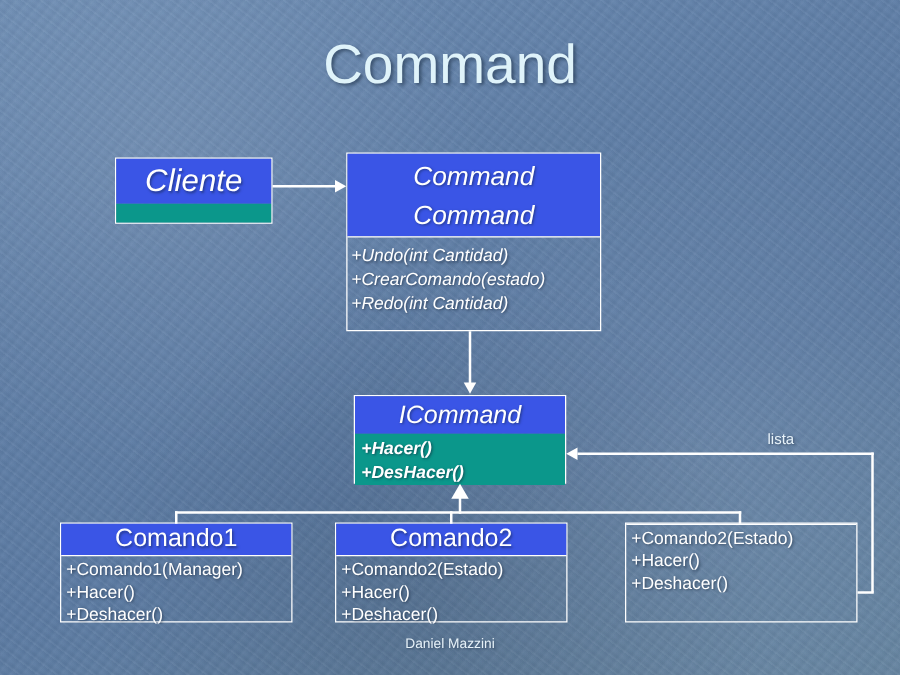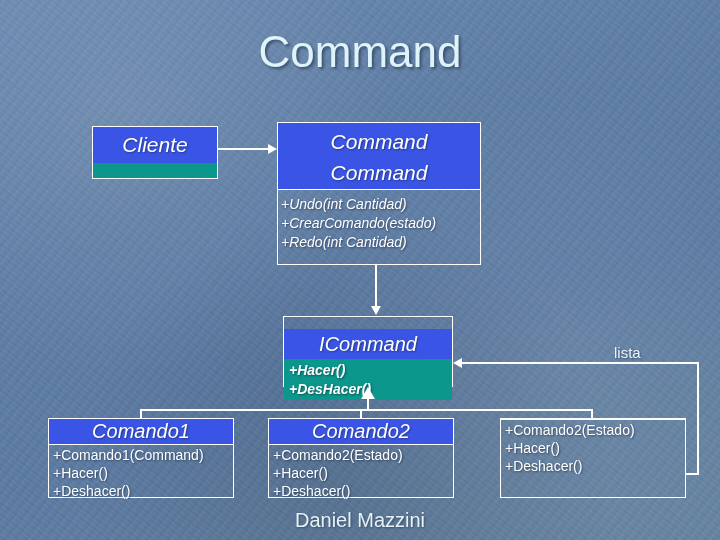--- a/index.html
+++ b/index.html
@@ -69,21 +69,21 @@
   .uml-body.teal   { background: #0b978b; }
   .uml-body.plain  { background: transparent; }
   .uml-body.sep    { border-top: 1px solid #ffffff; }
   .uml-body .row { white-space: nowrap; }
 
   
   #box-cliente { left: 92px; top: 126px; width: 126px; height: 53px; }
   #box-cliente .uml-head {
     height: 36px;
     line-height: 36px;
-    font-size: 21px;
+    font-size: 25px;
     font-style: italic;
   }
   #box-cliente .uml-body { height: 15px; }
 
   
   #box-manager { left: 277px; top: 122px; width: 204px; height: 143px; }
   #box-manager .uml-head {
     height: 66px;
     font-size: 21px;
     font-style: italic;
@@ -98,41 +98,39 @@
     font-style: italic;
   }
 
   
   #box-icommand { left: 283px; top: 316px; width: 170px; height: 71px; }
   #box-icommand .uml-head {
     height: 30px;
     line-height: 30px;
     font-size: 20px;
     font-style: italic;
-    margin-top: 12px;
   }
   #box-icommand .uml-body {
     height: 41px;
     padding: 2px 0 0 5px;
     font-size: 14px;
     font-style: italic;
     font-weight: bold;
     line-height: 19px;
   }
 
   
   #box-comando1 { left: 48px; top: 418px; width: 186px; height: 80px; }
   #box-comando2 { left: 268px; top: 418px; width: 186px; height: 80px; }
   #box-macro    { left: 500px; top: 418px; width: 186px; height: 80px; }
 
   .leaf .uml-head {
     height: 25px;
     line-height: 25px;
     font-size: 20px;
-    font-style: italic;
   }
   .leaf .uml-body {
     height: 55px;
     padding: 1px 0 0 4px;
     font-size: 14px;
     line-height: 18px;
   }
 
   
   .conn {
@@ -169,33 +167,33 @@
     border-left: 7px solid transparent;
     border-right: 7px solid transparent;
     border-bottom: 12px solid #ffffff;
   }
 
   
   #label-lista {
     position: absolute;
     left: 614px;
     top: 344px;
-    font-size: 15px;
+    font-size: 12px;
     color: #e9f4fb;
     white-space: nowrap;
     text-shadow: 1px 1px 2px rgba(16,30,50,0.5);
   }
 
   #footer {
     position: absolute;
     left: 0;
     top: 509px;
     width: 720px;
     text-align: center;
-    font-size: 20px;
+    font-size: 11px;
     color: #e6f1f8;
     white-space: nowrap;
     text-shadow: 1px 1px 2px rgba(16,30,50,0.45);
   }
 </style>
 </head>
 <body>
 
 <div id="slide">
 
@@ -222,21 +220,21 @@
     <div class="uml-head blue">ICommand</div>
     <div class="uml-body teal">
       <div class="row">+Hacer()</div>
       <div class="row">+DesHacer()</div>
     </div>
   </div>
 
   <div class="uml-box leaf" id="box-comando1">
     <div class="uml-head blue">Comando1</div>
     <div class="uml-body plain sep">
-      <div class="row">+Comando1(Command)</div>
+      <div class="row">+Comando1(Manager)</div>
       <div class="row">+Hacer()</div>
       <div class="row">+Deshacer()</div>
     </div>
   </div>
 
   <div class="uml-box leaf" id="box-comando2">
     <div class="uml-head blue">Comando2</div>
     <div class="uml-body plain sep">
       <div class="row">+Comando2(Estado)</div>
       <div class="row">+Hacer()</div>

